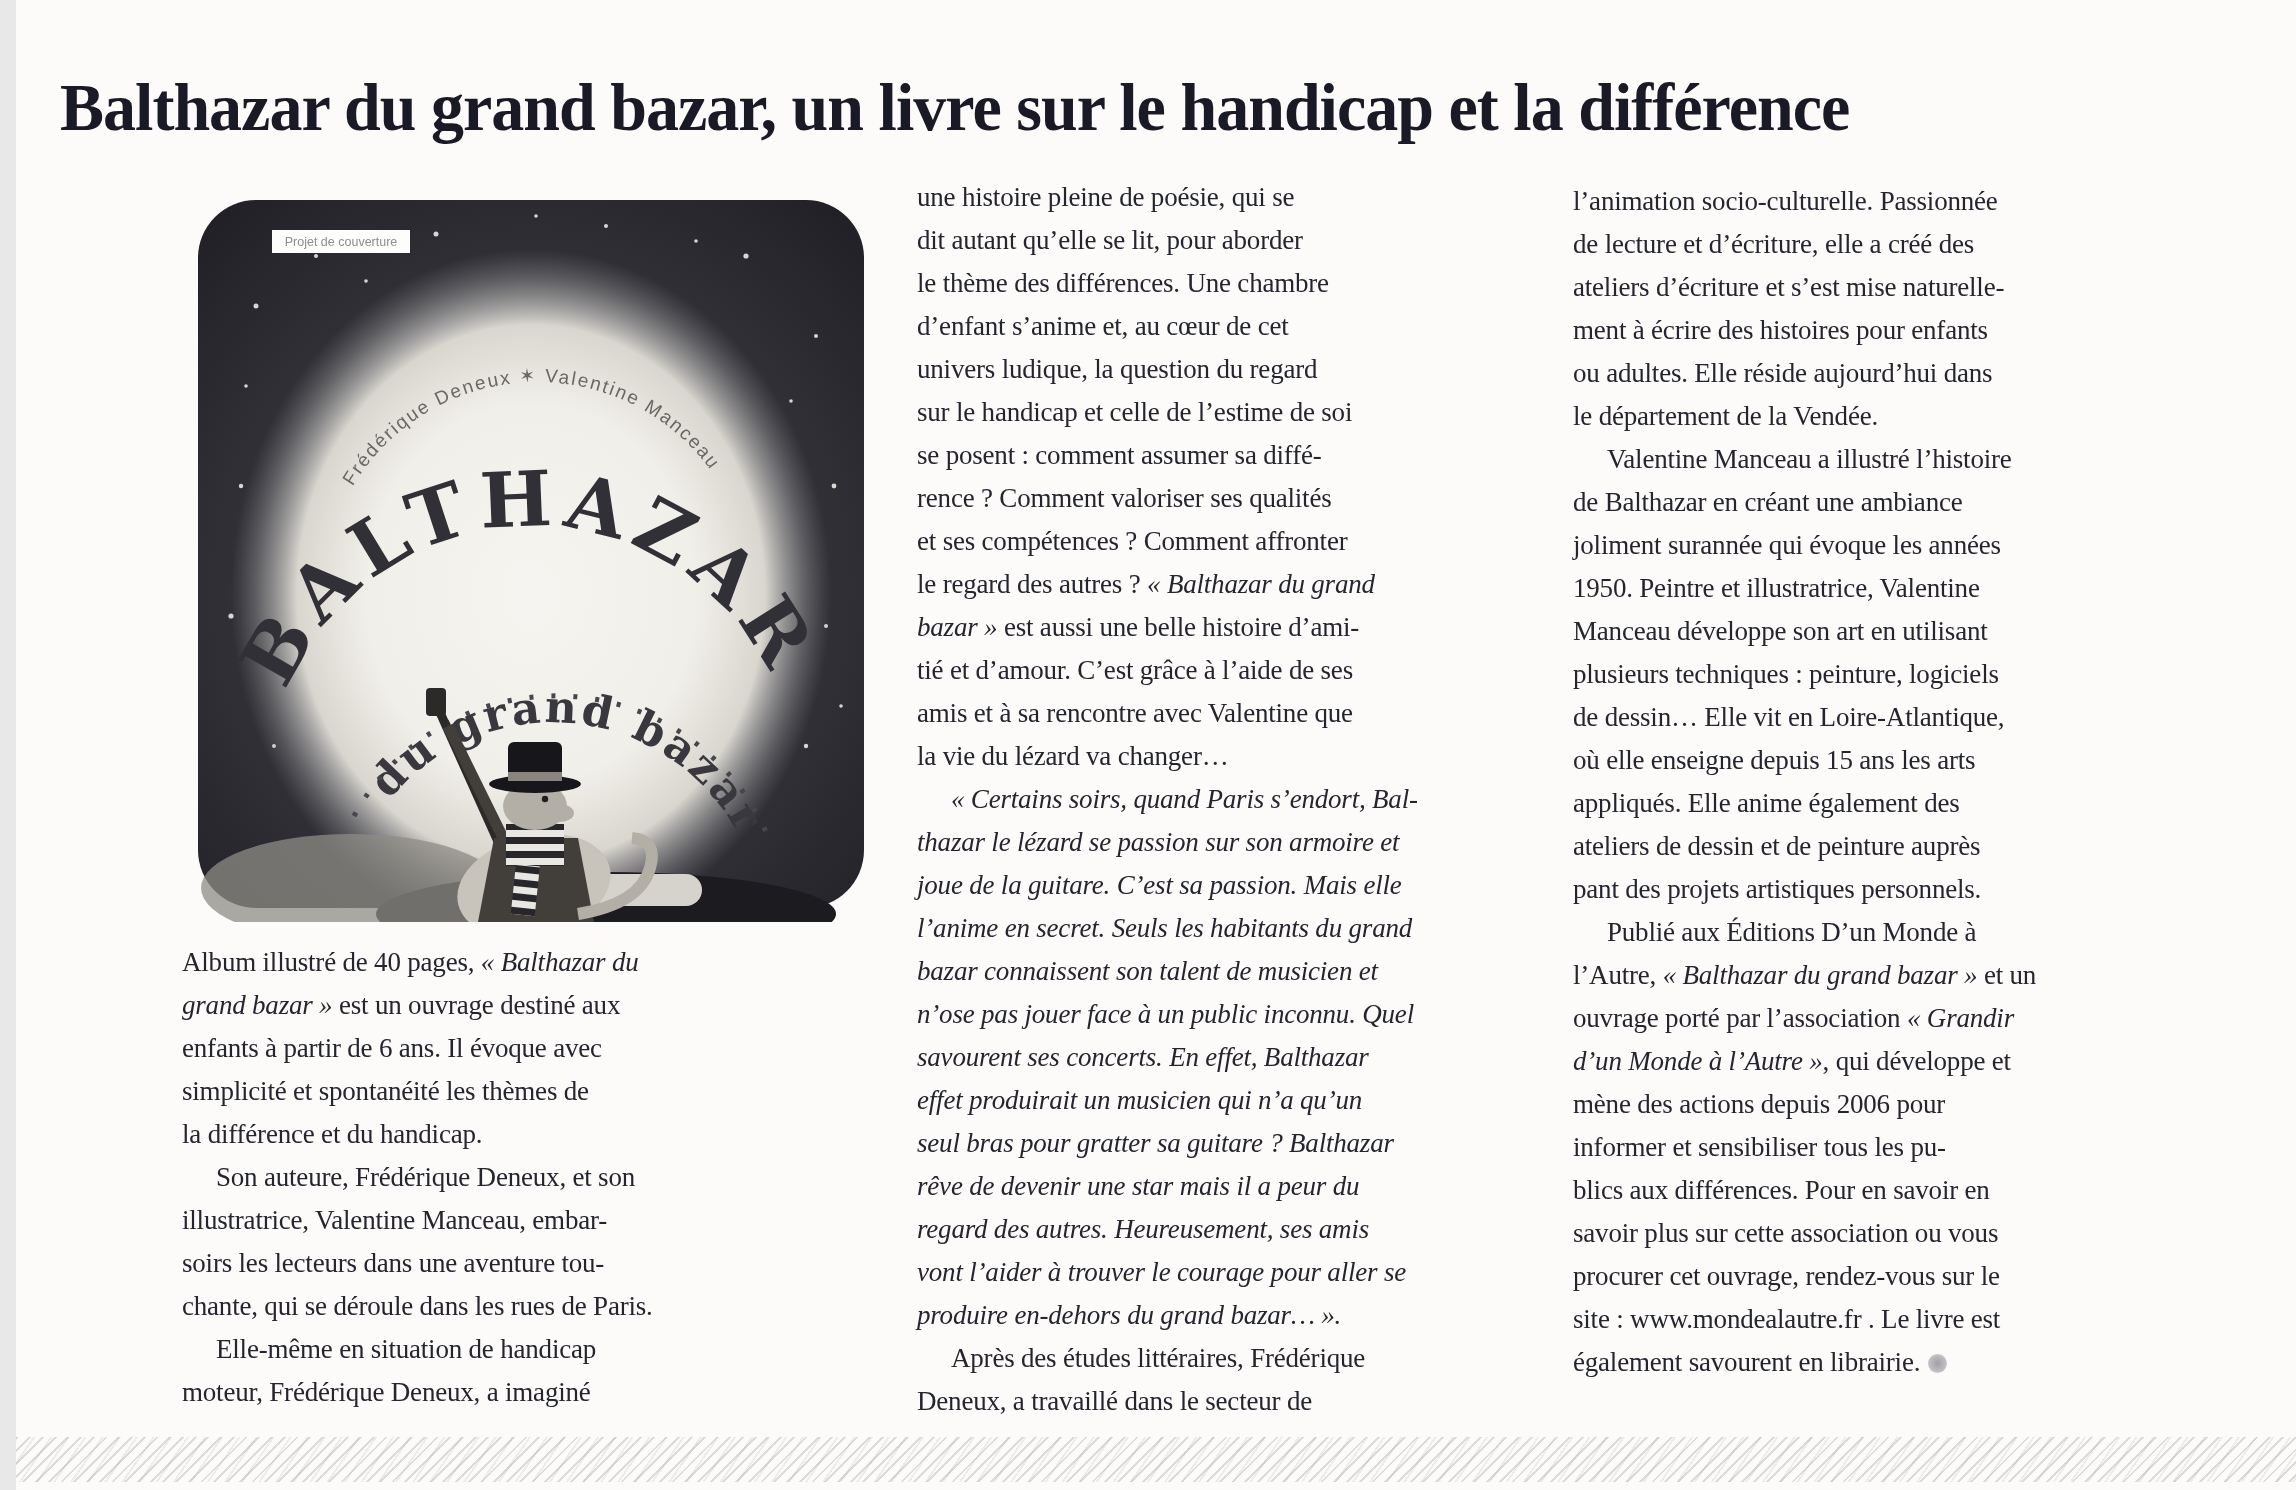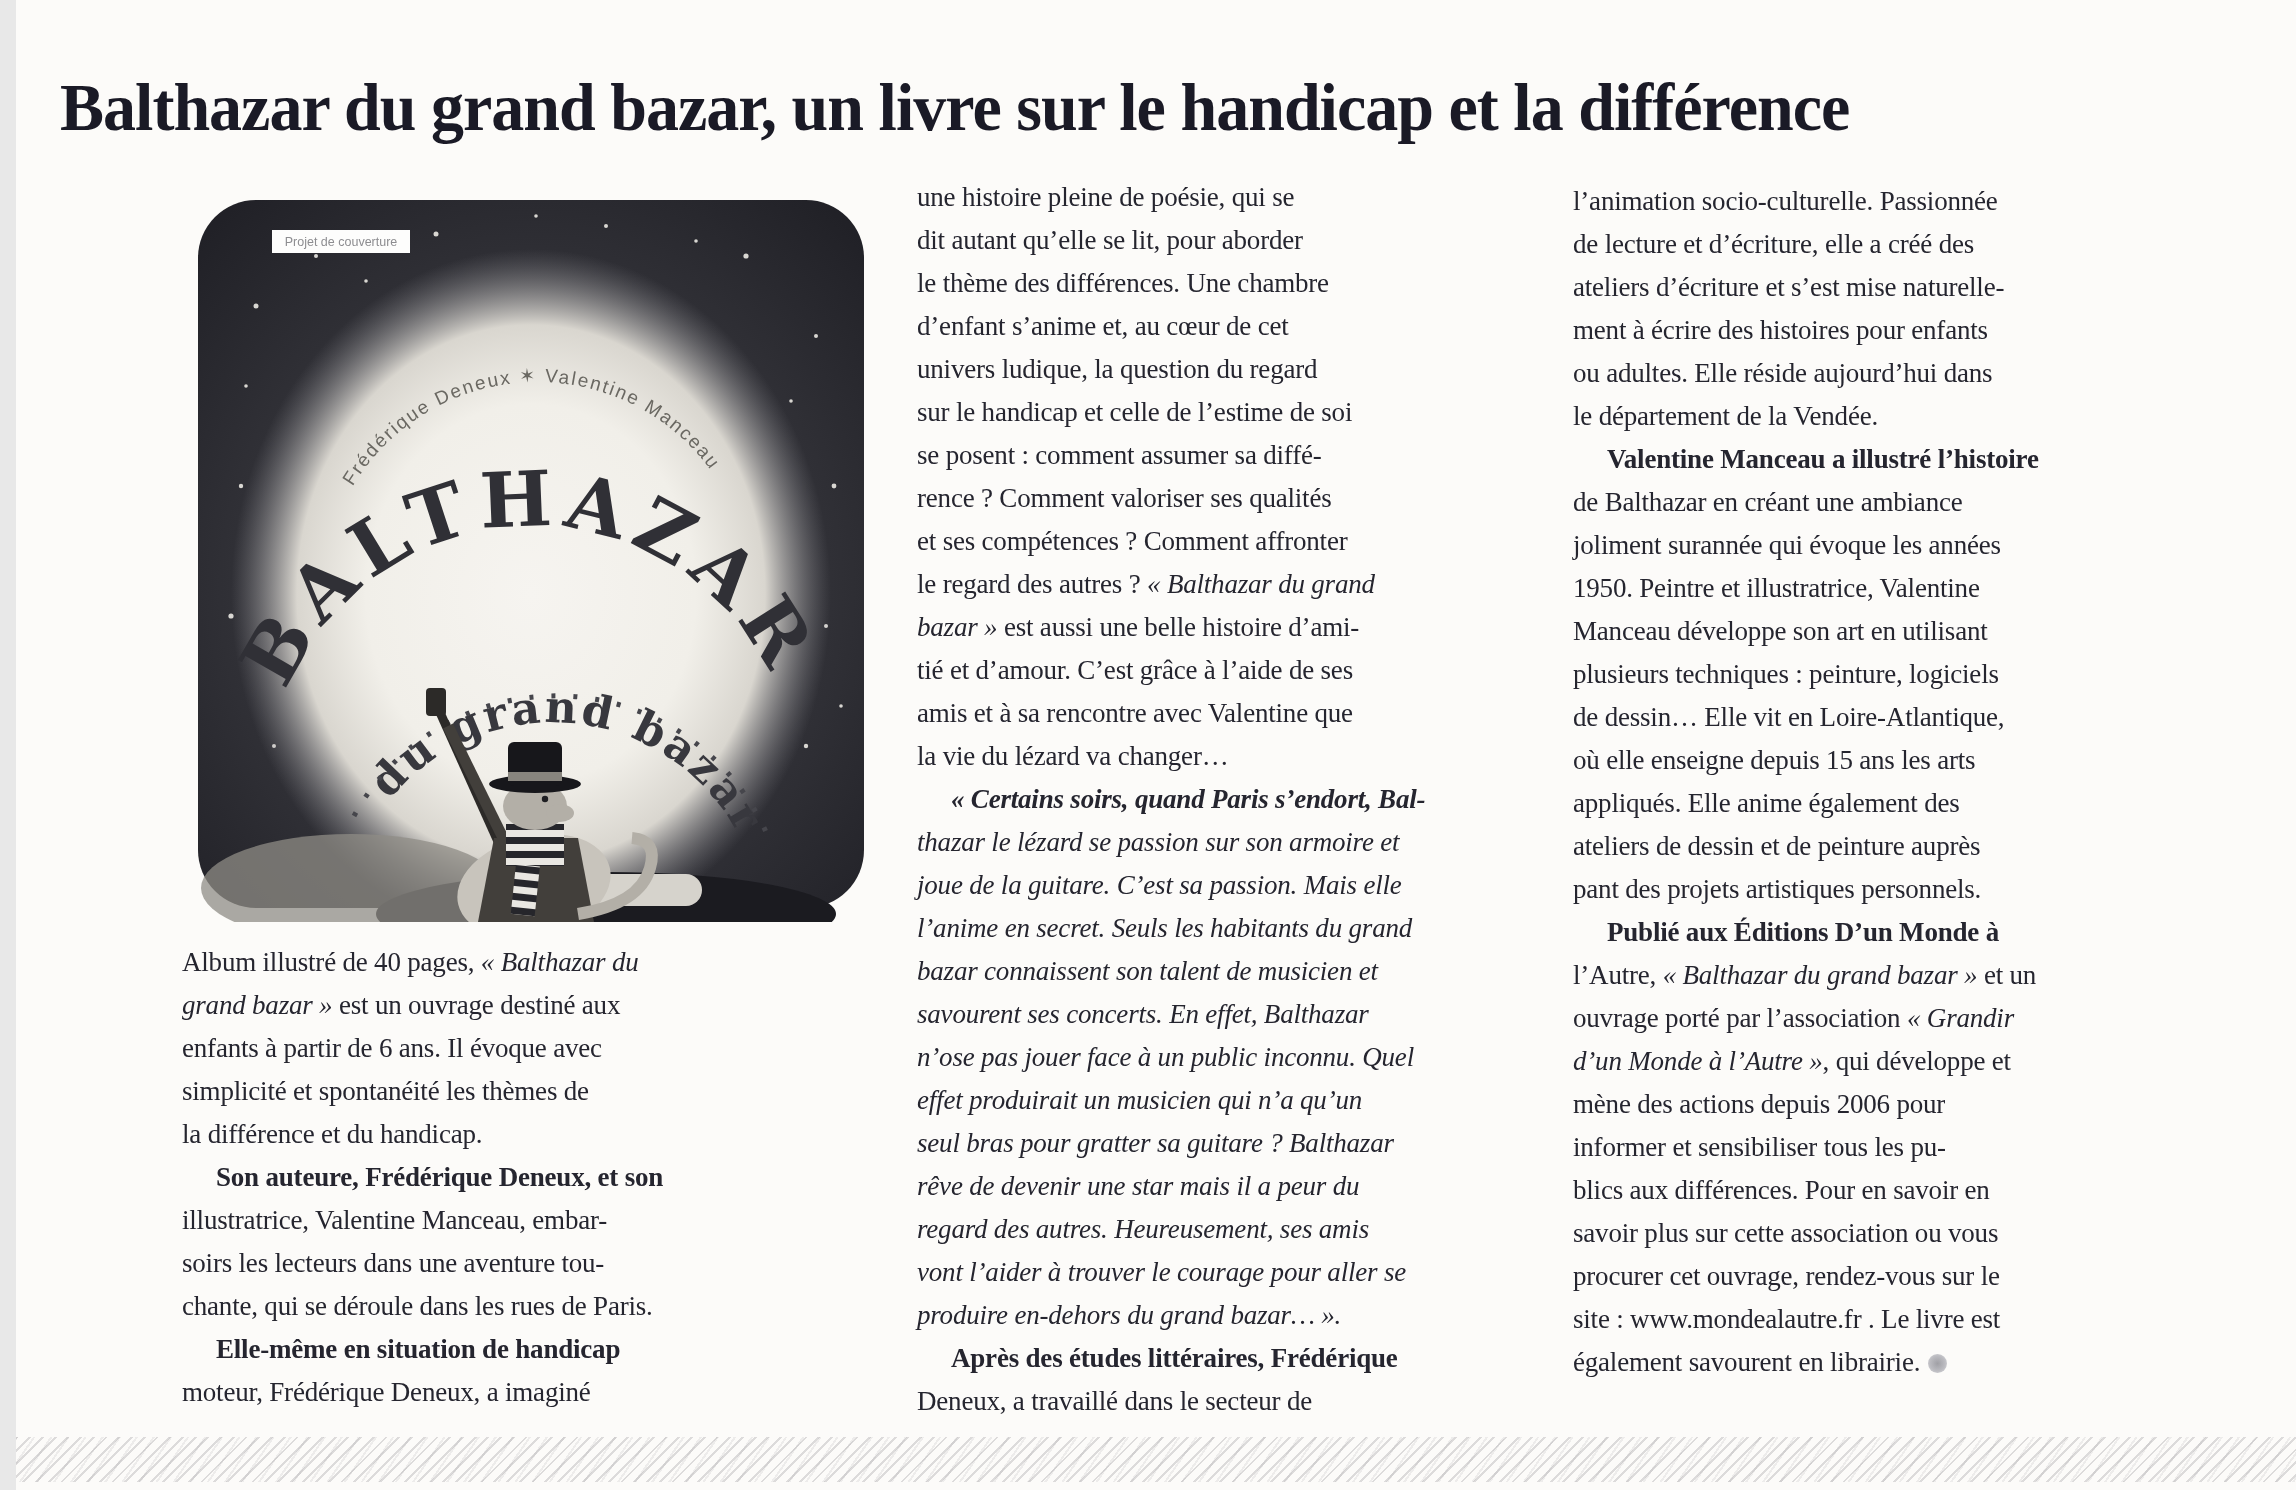--- a/index.html
+++ b/index.html
@@ -3,21 +3,21 @@
 <meta charset="utf-8">
 <style>
   html,body{margin:0;padding:0;background:#e8e8e8;}
   .page{position:relative;width:2296px;height:1490px;background:#fcfbf9;overflow:hidden;
         font-family:"Liberation Serif",serif;color:#25252f;margin-left:16px;}
   .headline{position:absolute;left:44px;top:24px;font-size:67px;font-weight:bold;
         letter-spacing:-1px;color:#1a1a26;white-space:nowrap;
         transform:scaleX(.985);transform-origin:left top;}
   .col{position:absolute;font-size:27px;line-height:43px;letter-spacing:-.2px;}
   .col .line{white-space:nowrap;}
-  .col .line.ind{padding-left:34px;font-weight:bold;}
+  .col .line.ind{padding-left:34px;}
   .it{font-style:italic;}
   .col1{left:166px;top:941px;width:700px;}
   .col2{left:901px;top:176px;width:650px;}
   .col3{left:1557px;top:180px;width:652px;}
   .coverbox{position:absolute;left:170px;top:186px;width:690px;height:736px;}
   .endmark{display:inline-block;width:19px;height:19px;border-radius:50%;margin-left:8px;
         vertical-align:-2px;opacity:.9;
         background:radial-gradient(circle,#96969c 0%,#b4b4ba 55%,#dcdce0 100%);}
   .hatch{position:absolute;left:0;top:1437px;width:2296px;height:45px;
         background:
@@ -149,22 +149,22 @@
       <div class="line"><span>le regard des autres ? </span><span class="it">« Balthazar du grand</span></div>
       <div class="line"><span class="it">bazar »</span><span> est aussi une belle histoire d’ami-</span></div>
       <div class="line"><span>tié et d’amour. C’est grâce à l’aide de ses</span></div>
       <div class="line"><span>amis et à sa rencontre avec Valentine que</span></div>
       <div class="line"><span>la vie du lézard va changer…</span></div>
       <div class="line ind"><span class="it">« Certains soirs, quand Paris s’endort, Bal-</span></div>
       <div class="line"><span class="it">thazar le lézard se passion sur son armoire et</span></div>
       <div class="line"><span class="it">joue de la guitare. C’est sa passion. Mais elle</span></div>
       <div class="line"><span class="it">l’anime en secret. Seuls les habitants du grand</span></div>
       <div class="line"><span class="it">bazar connaissent son talent de musicien et</span></div>
+      <div class="line"><span class="it">n’ose pas jouer face à un public inconnu. Quel</span></div>
       <div class="line"><span class="it">savourent ses concerts. En effet, Balthazar</span></div>
-      <div class="line"><span class="it">n’ose pas jouer face à un public inconnu. Quel</span></div>
       <div class="line"><span class="it">effet produirait un musicien qui n’a qu’un</span></div>
       <div class="line"><span class="it">seul bras pour gratter sa guitare ? Balthazar</span></div>
       <div class="line"><span class="it">rêve de devenir une star mais il a peur du</span></div>
       <div class="line"><span class="it">regard des autres. Heureusement, ses amis</span></div>
       <div class="line"><span class="it">vont l’aider à trouver le courage pour aller se</span></div>
       <div class="line"><span class="it">produire en-dehors du grand bazar… ».</span></div>
       <div class="line ind"><span>Après des études littéraires, Frédérique</span></div>
       <div class="line"><span>Deneux, a travaillé dans le secteur de</span></div>
     </div>
   <div class="col col3">

